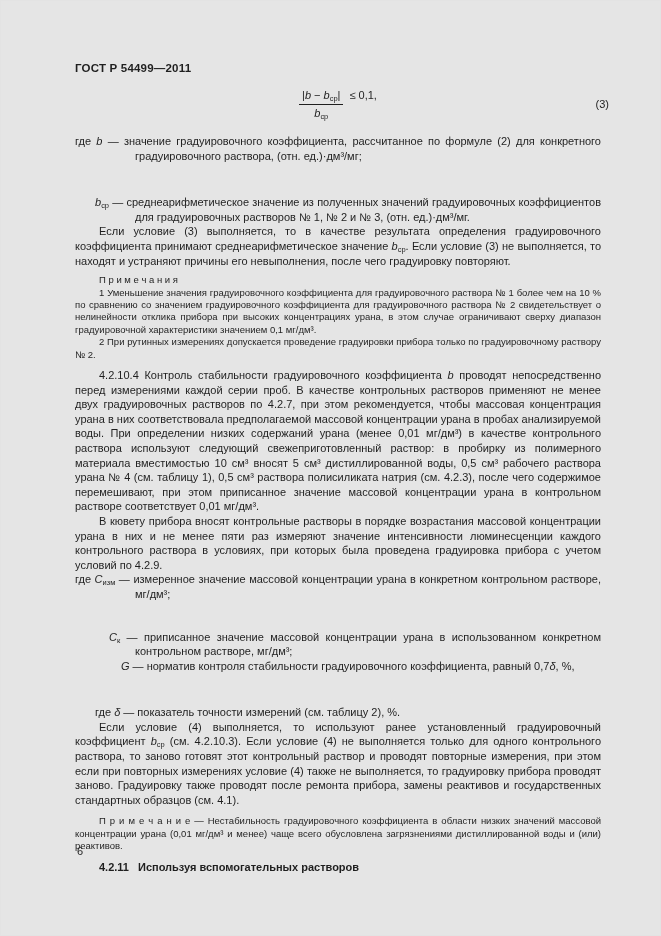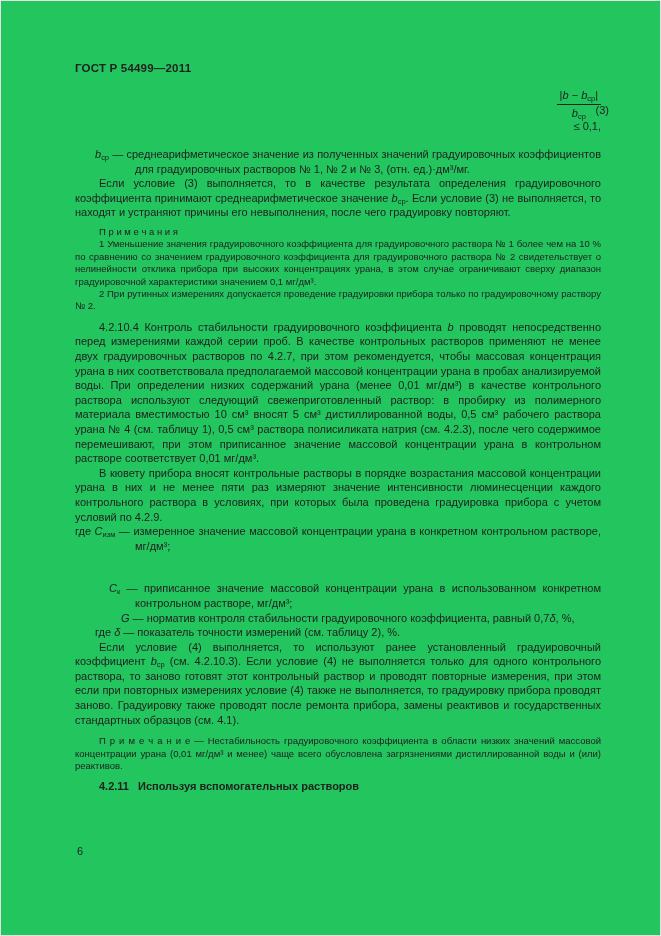--- a/index.html
+++ b/index.html
@@ -1,57 +1,57 @@
 <!DOCTYPE html>
 <html lang="ru"><head>
 <meta charset="utf-8">
 <style>
   html,body{margin:0;padding:0;background:#ffffff;}
   .page{
     position:relative;
     width:661px;height:936px;
-    background:#22c55e;
+    background:#e5e5e5;
     box-shadow:inset 0 0 0 1px #e3e3e3;
     font-family:"Liberation Sans", sans-serif;
     color:#1f1f1f;
     overflow:hidden;
   }
   .content{padding:62px 60px 0 75px;}
   .doc-header{font-size:11.5px;font-weight:bold;letter-spacing:.2px;margin:0 0 10px 0;}
   p{margin:0;}
   .body{
     font-size:11px;line-height:14.6px;
     text-align:justify;text-indent:24px;
   }
   .defs .def{
     font-size:11px;line-height:14.6px;
     text-align:justify;
     padding-left:60px;
   }
   .d0{text-indent:-60px;}
-  .d20{text-indent:-40px;}
+  .d20{text-indent:-40px;margin-top:32px;}
   .d26{text-indent:-26px;margin-top:28px;}
   .d46{text-indent:-14px;}
   .notes{margin:6px 0 7px 0;}
   .note{
     font-size:9.5px;line-height:12.4px;
     text-align:justify;
   }
   .ind{text-indent:24px;}
   .single{margin:8px 0 6px 0;}
   .heading{
     font-size:11px;line-height:14.6px;
     font-weight:bold;text-indent:24px;
     margin:7px 0 5px 0;
   }
   .ht{margin-left:9px;}
   .formula{
     position:relative;
-    display:flex;justify-content:center;align-items:flex-end;
-    font-size:11px;line-height:13px;flex-direction:column;
+    display:flex;justify-content:center;align-items:flex-start;
+    font-size:11px;line-height:13px;
   }
   .formula-3{margin:15px 0 14px 0;}
   .formula-4{margin:12px 0 11px 0;}
   .frac{display:inline-block;text-align:center;}
   .frac .num{display:block;border-bottom:1px solid #1f1f1f;padding:0 3px 2px 3px;}
   .frac .den{display:block;padding-top:2px;}
   .rel{margin-left:6px;}
   .eqnum{position:absolute;right:-8px;top:calc(50% - 7px);font-size:11px;}
   i{font-style:italic;}
   sub{font-size:0.68em;vertical-align:-0.28em;line-height:0;}
@@ -71,20 +71,21 @@
     <div class="formula formula-3">
       <span class="frac">
         <span class="num">|<i>b</i> − <i>b</i><sub>ср</sub>|</span>
         <span class="den"><i>b</i><sub>ср</sub></span>
       </span>
       <span class="rel">≤ 0,1,</span>
       <span class="eqnum">(3)</span>
     </div>
 
     <div class="defs">
+      <p class="def d0">где <i>b</i> — значение градуировочного коэффициента, рассчитанное по формуле (2) для конкретного градуировочного раствора, (отн. ед.)·дм³/мг;</p>
       <p class="def d20"><i>b</i><sub>ср</sub> — среднеарифметическое значение из полученных значений градуировочных коэффициентов для градуировочных растворов № 1, № 2 и № 3, (отн. ед.)·дм³/мг.</p>
     </div>
 
     <p class="body">Если условие (3) выполняется, то в качестве результата определения градуировочного коэффициента принимают среднеарифметическое значение <i>b</i><sub>ср</sub>. Если условие (3) не выполняется, то находят и устраняют причины его невыполнения, после чего градуировку повторяют.</p>
 
     <div class="notes">
       <p class="note ind">П р и м е ч а н и я</p>
       <p class="note ind">1 Уменьшение значения градуировочного коэффициента для градуировочного раствора № 1 более чем на 10 % по сравнению со значением градуировочного коэффициента для градуировочного раствора № 2 свидетельствует о нелинейности отклика прибора при высоких концентрациях урана, в этом случае ограничивают сверху диапазон градуировочной характеристики значением 0,1 мг/дм³.</p>
       <p class="note ind">2 При рутинных измерениях допускается проведение градуировки прибора только по градуировочному раствору № 2.</p>
     </div>

